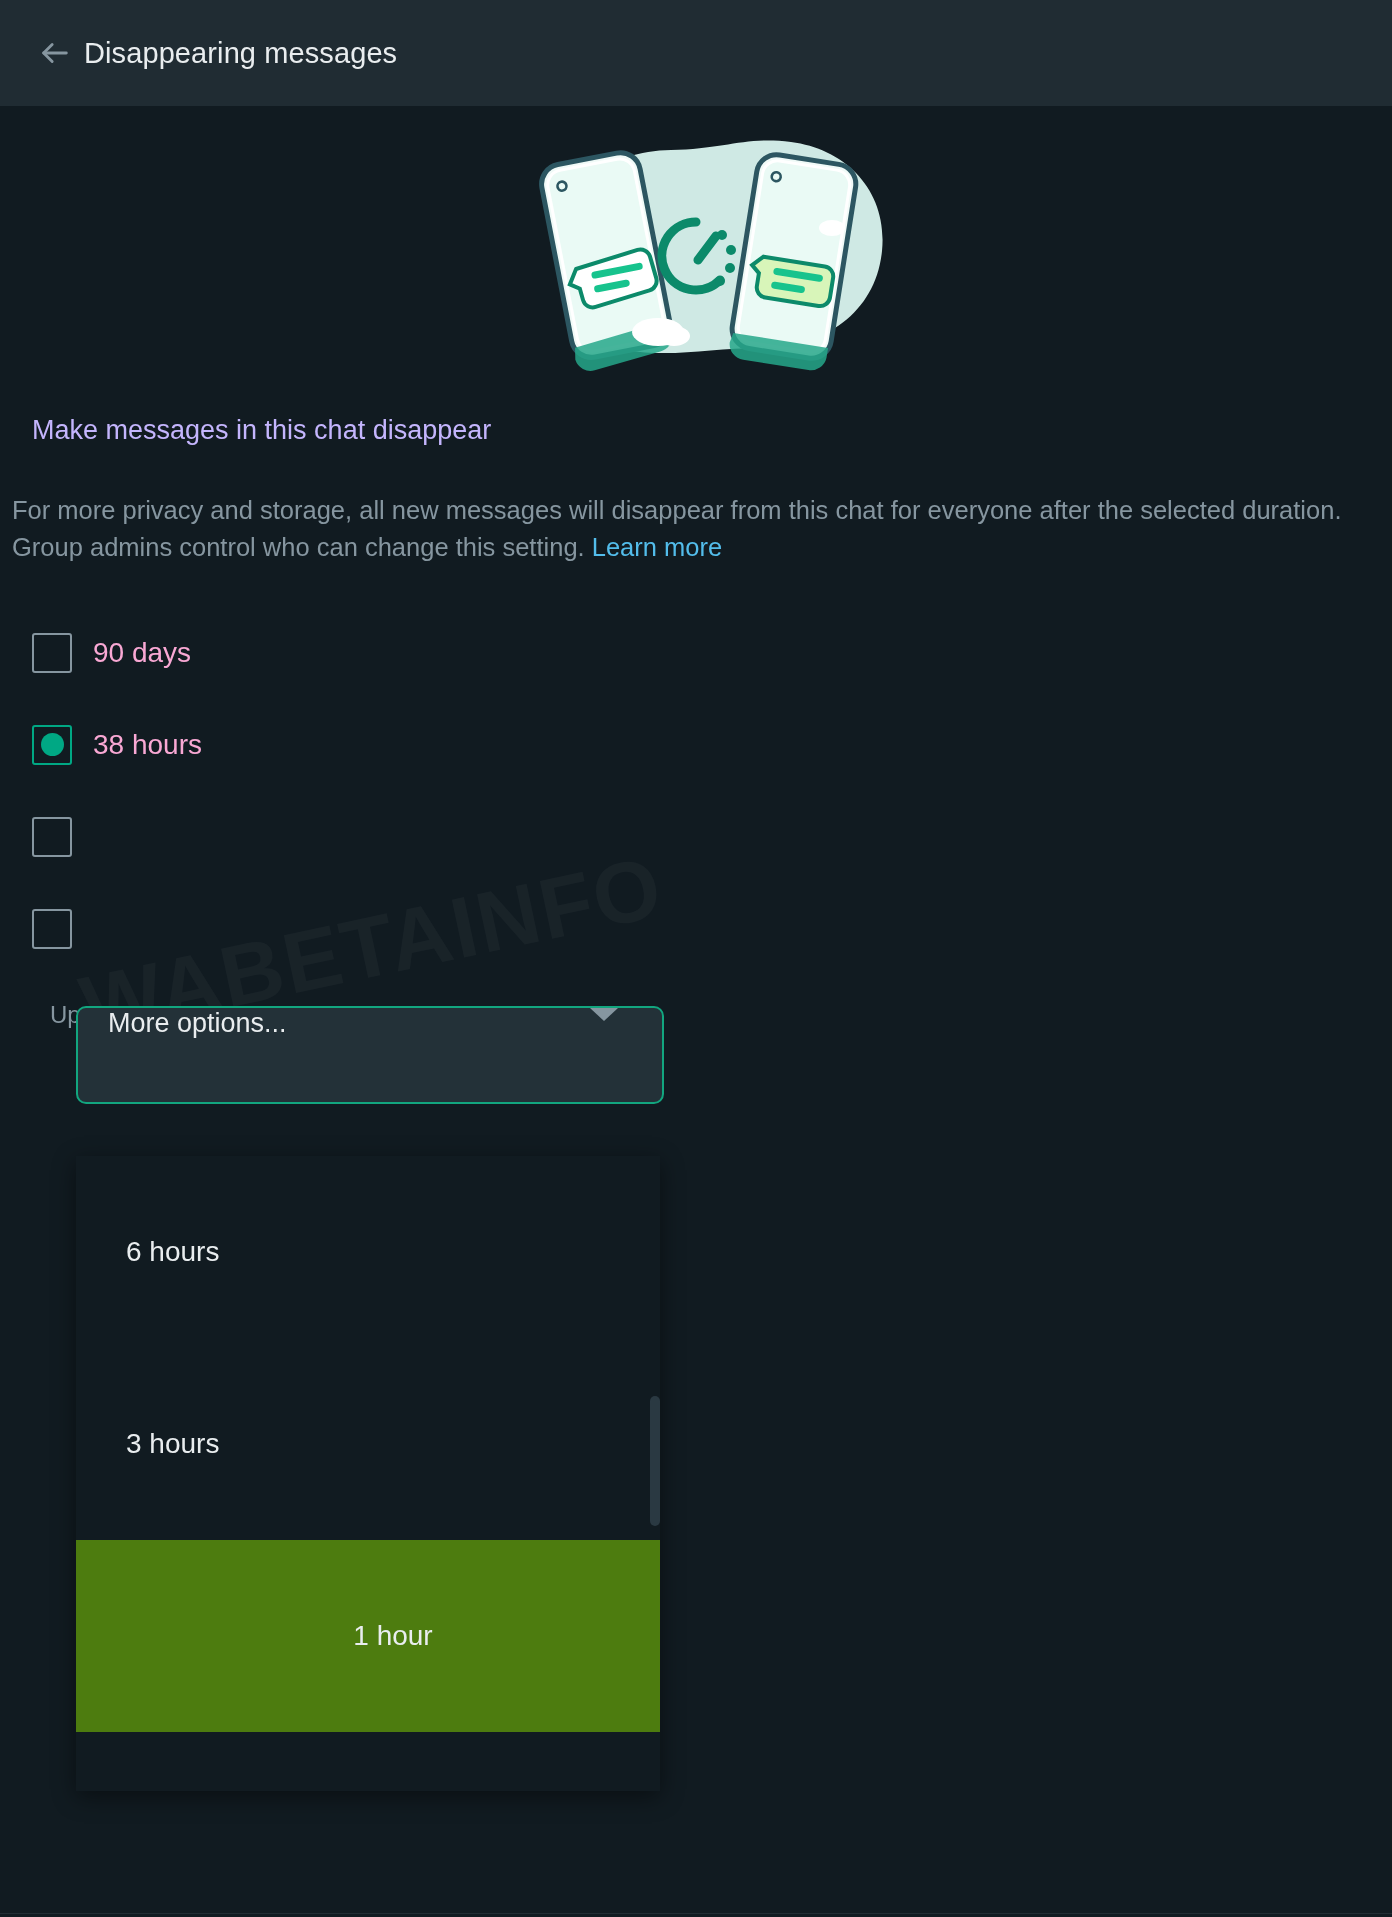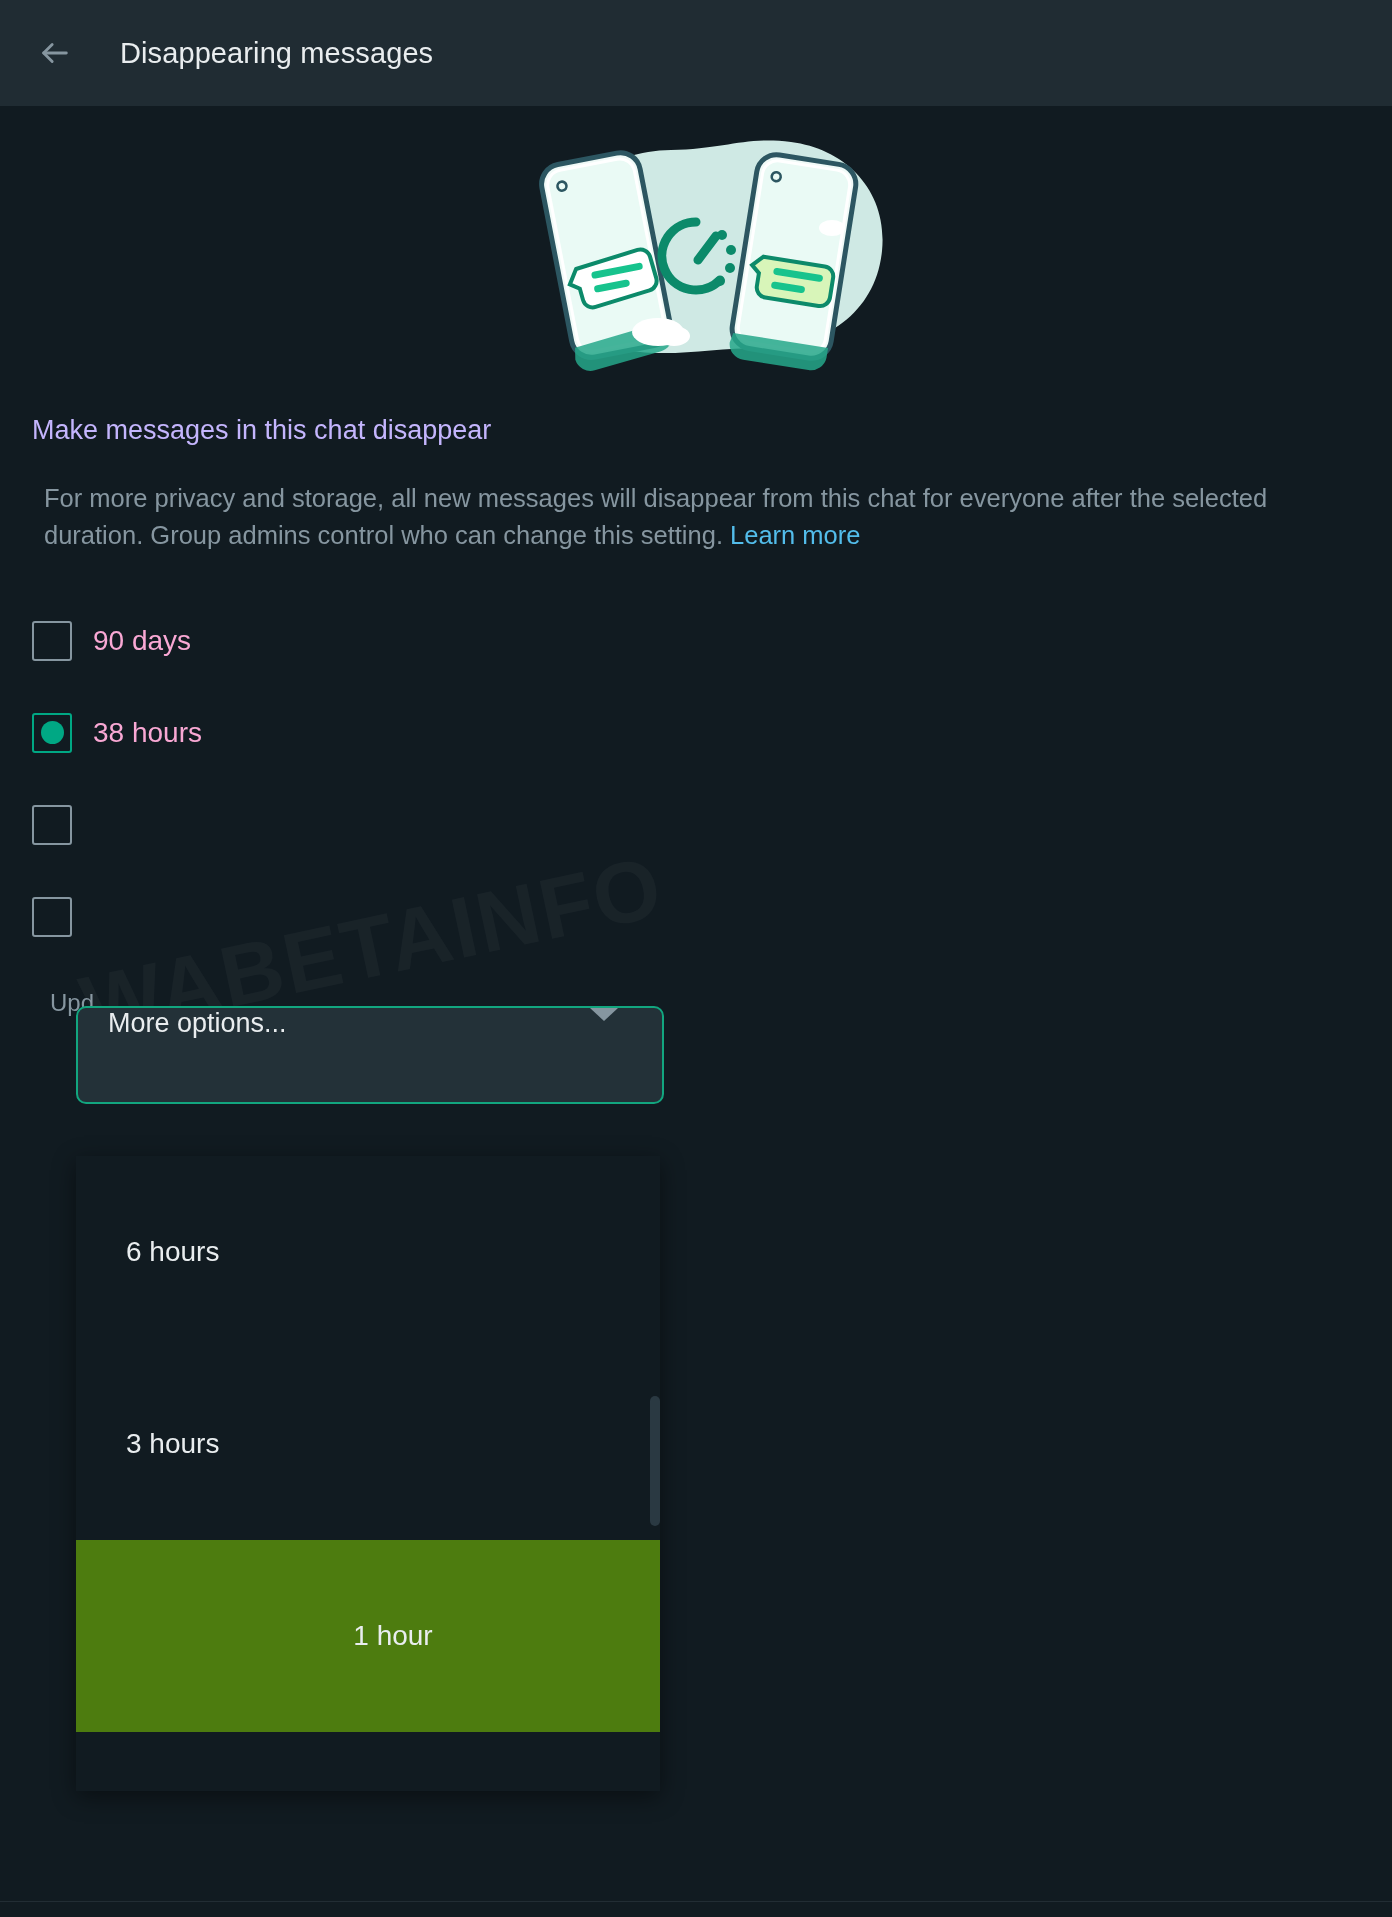--- a/index.html
+++ b/index.html
@@ -30,21 +30,20 @@
     z-index: 5;
   }
   .back-btn {
     width: 58px; height: 58px;
     display: flex; align-items: center; justify-content: center;
     cursor: pointer;
     background: transparent; border: none;
   }
   .back-btn svg { width: 34px; height: 34px; display:block; }
   .header-title {
-    margin-left: 36px;
     color: #e9edef;
     font-size: 29px;
     letter-spacing: 0.1px;
     white-space: nowrap;
   }
 
   
   .watermark {
     position: absolute;
     left: 72px;
@@ -83,22 +82,22 @@
     color: #c4b5fd;
     font-size: 27px;
     padding: 0 32px;
     margin-top: 8px;
     line-height: 1.2;
   }
   .description {
     color: #8696a0;
     font-size: 25.5px;
     line-height: 1.42;
-    padding: 0 44px;
-    margin-top: 34px;
+    padding: 0 12px;
+    margin-top: 46px;
     max-width: 1360px;
   }
   .learn-more {
     color: #53bdeb;
     text-decoration: none;
     cursor: pointer;
   }
 
   
   .options {

